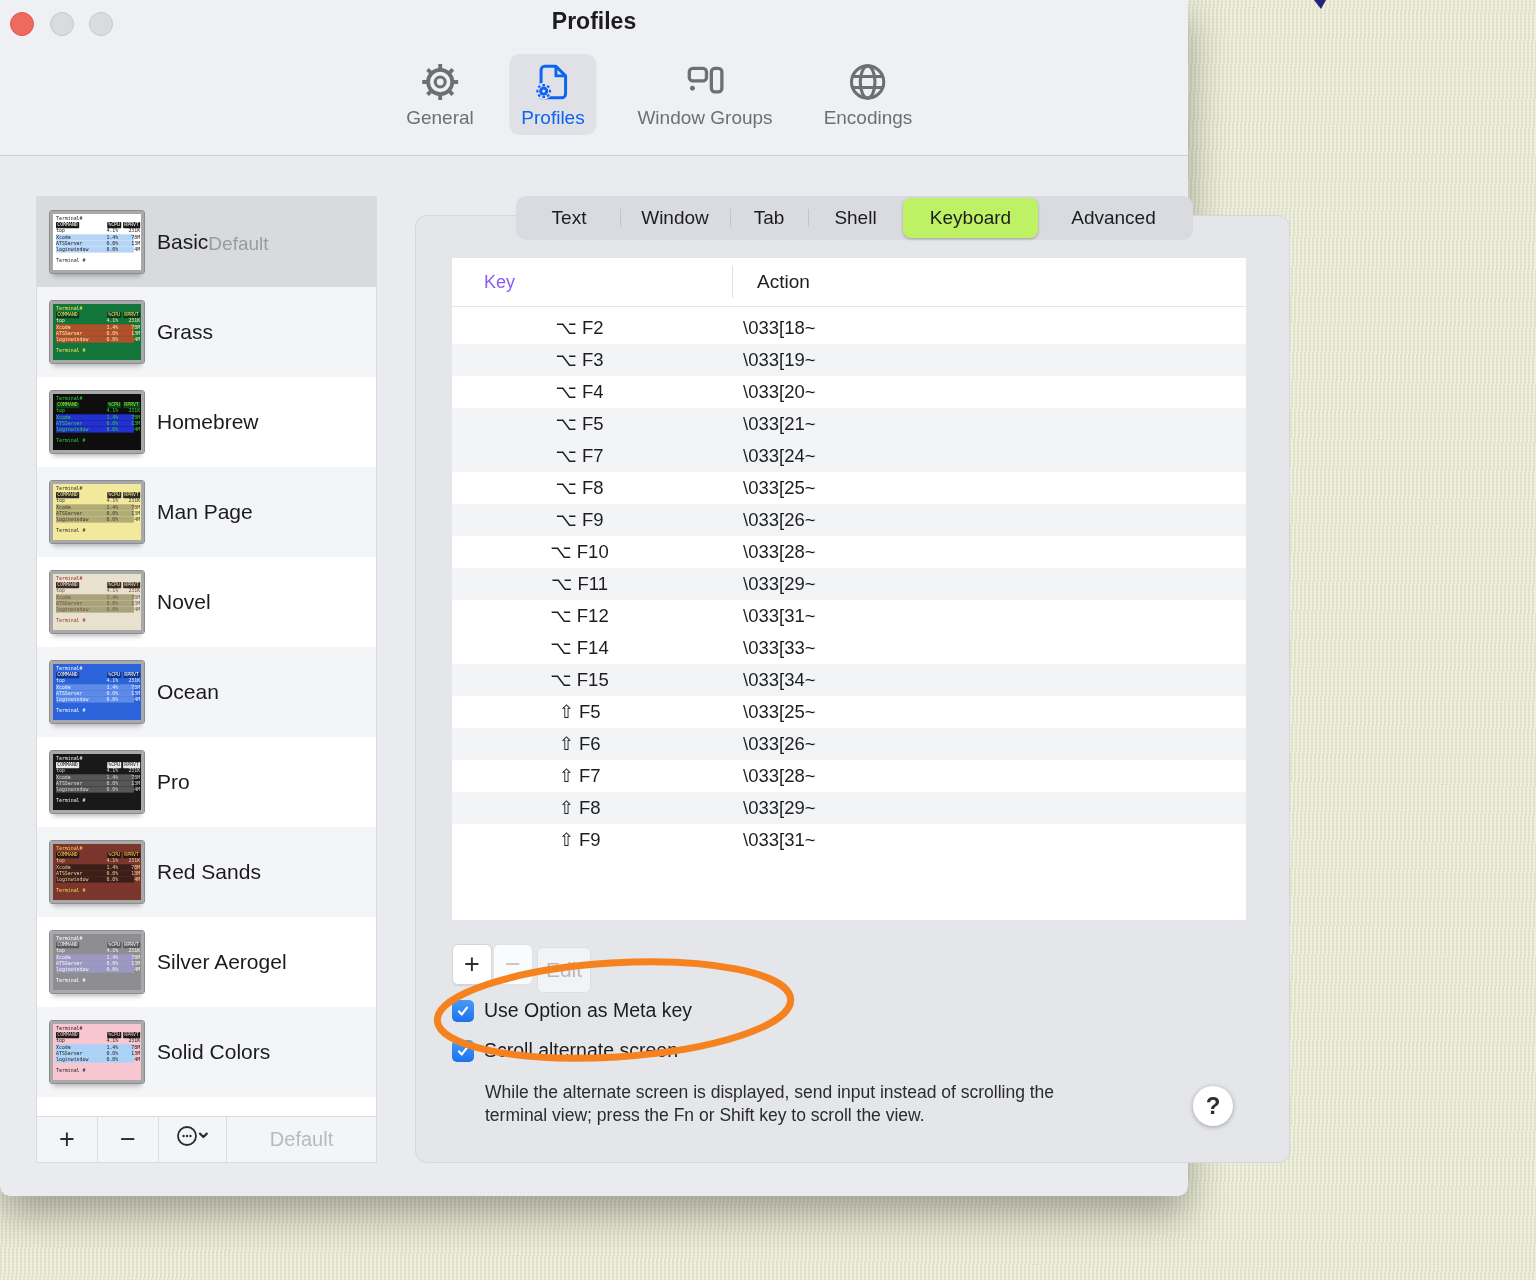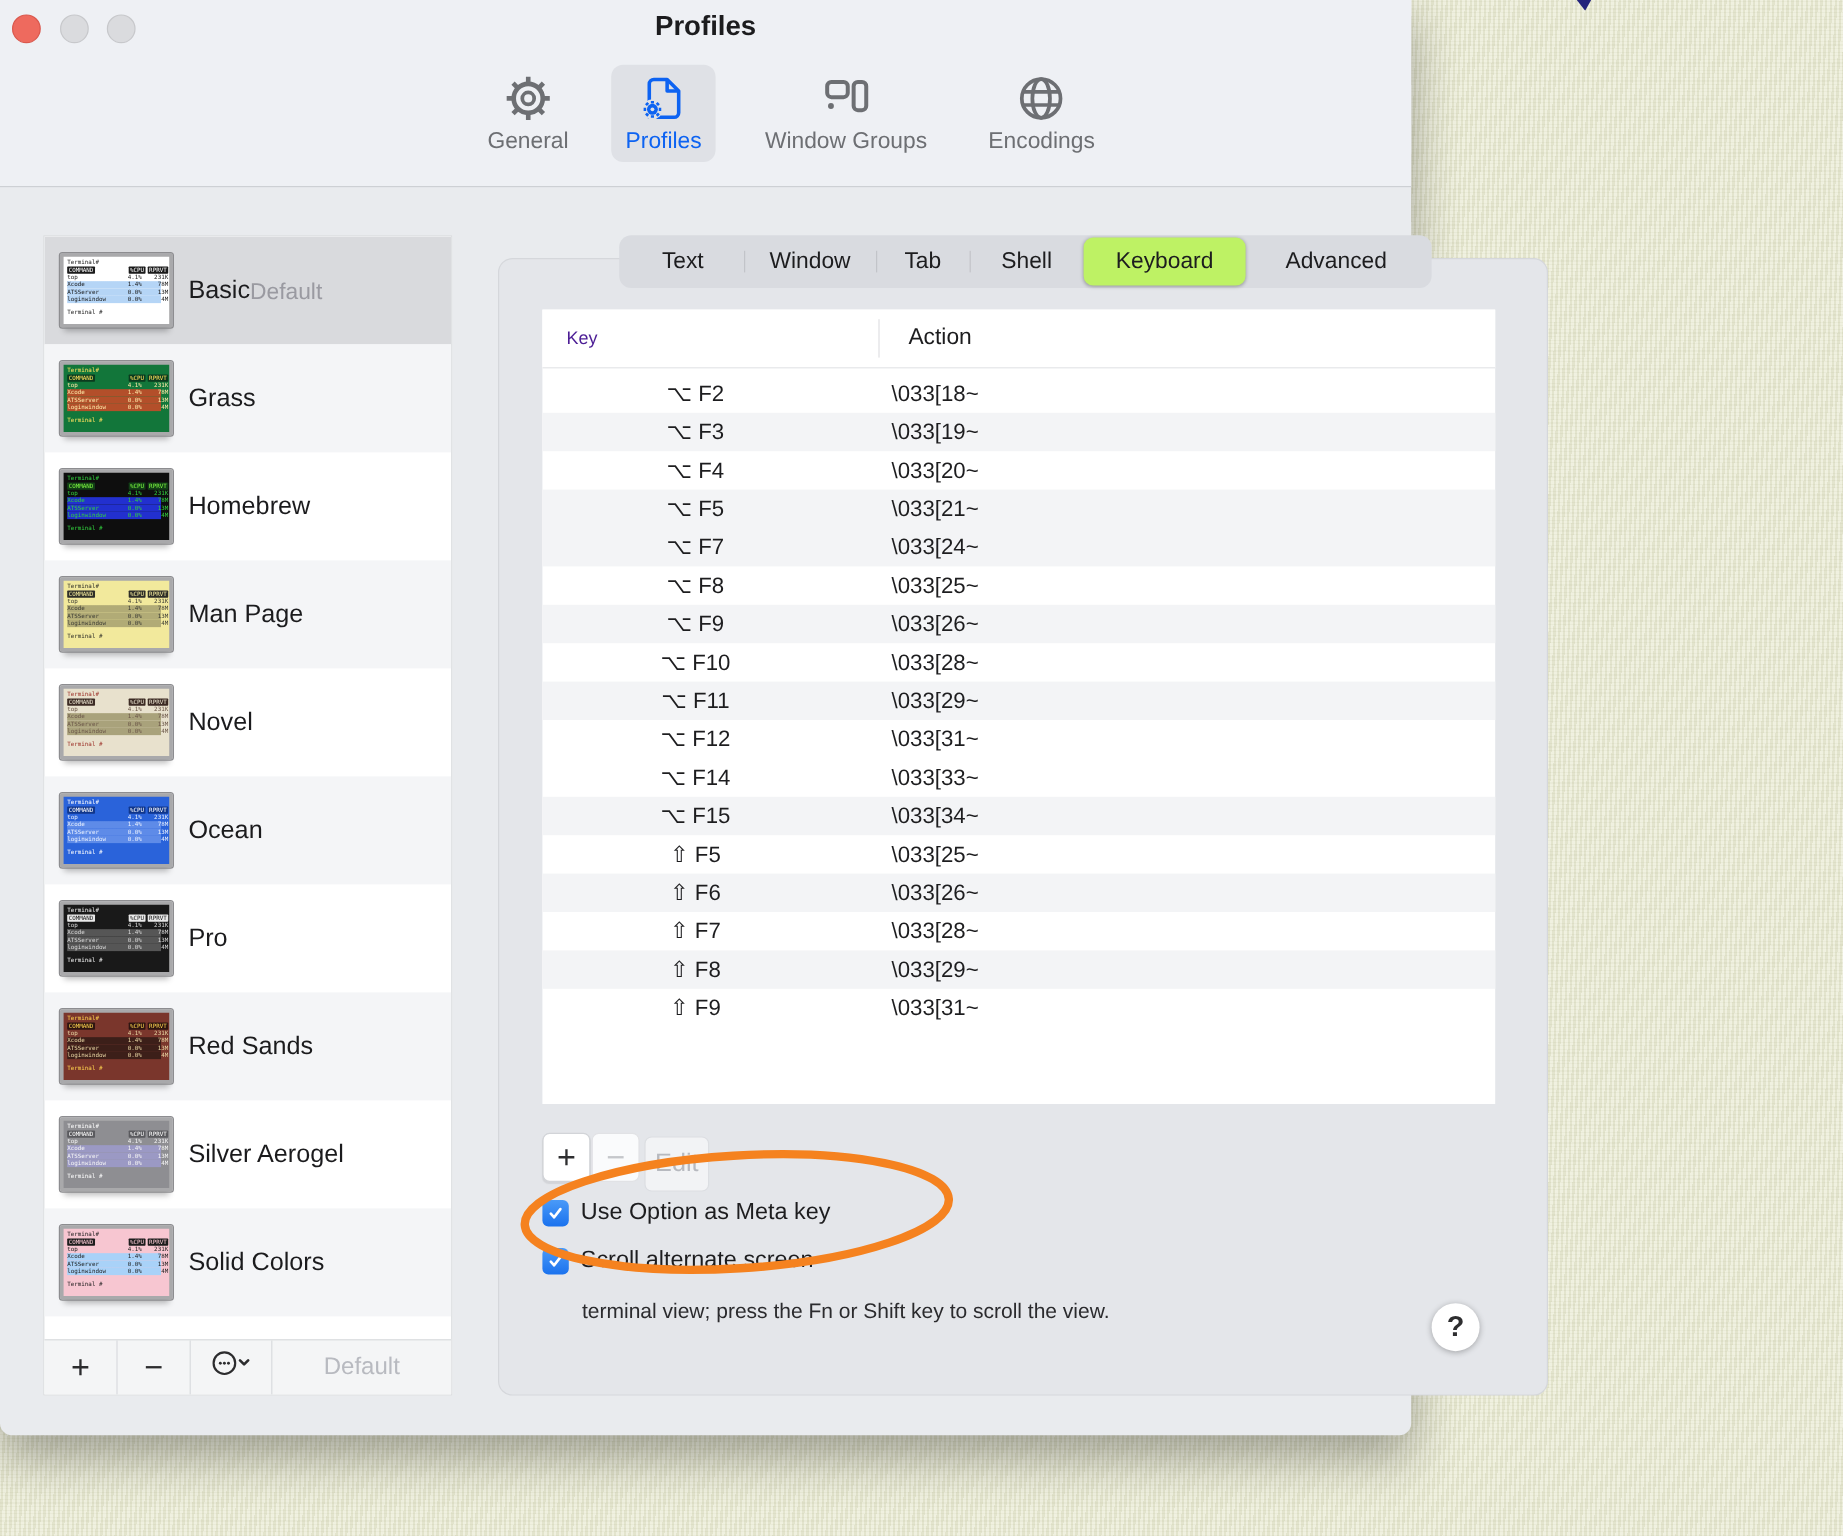--- a/index.html
+++ b/index.html
@@ -8,20 +8,21 @@
     font-family:"Liberation Sans","DejaVu Sans",sans-serif;
     background-color:#edeeda;
     background-image:
       repeating-linear-gradient(92deg, rgba(166,168,128,.14) 0 2px, rgba(255,255,255,.16) 2px 4px),
       repeating-linear-gradient(0deg, rgba(166,168,128,.10) 0 1px, transparent 1px 3px);
   }
   .window{
     position:absolute;left:0;top:0;width:1176px;height:1196px;z-index:1;
     background:#e9ebee;border-radius:0 0 10px 10px;
     box-shadow:0 18px 40px rgba(0,0,0,.32);
+    padding-left:12px;
   }
   
   .titlebar{position:absolute;left:0;top:0;right:0;height:155px;background:#eef0f4;border-bottom:1px solid #cdd0d4}
   .tl{position:absolute;top:12px;width:24px;height:24px;border-radius:50%;box-sizing:border-box}
   .tl.red{left:10px;background:#ee6a5e;border:1px solid #da584d}
   .tl.g1{left:50px}
   .tl.g2{left:89px}
   .tl.gray{background:#dadbde;border:1px solid #c7c8cb}
   .window-title{position:absolute;top:8px;left:0;width:100%;text-align:center;font-size:23px;font-weight:700;color:#1c1c1e}
   .toolbar{position:absolute;top:52px;left:0;right:0;height:92px}
@@ -62,21 +63,21 @@
   .sf-default{flex:1;border-right:none;font-size:20px;color:#b8bac0}
   
   .panel{position:absolute;left:415px;top:215px;width:875px;height:948px;background:#e4e6ea;border:1px solid #d5d7db;border-radius:12px;box-sizing:border-box}
   .tabbar{position:absolute;left:516px;top:196px;width:677px;height:44px;background:#d9dbe0;border-radius:10px;display:flex;padding:2px;box-sizing:border-box;z-index:3}
   .seg{position:relative;display:flex;align-items:center;justify-content:center;font-size:19px;color:#1d1d1f}
   .seg.selected{background:#bef264;border-radius:8px;box-shadow:0 1px 3px rgba(0,0,0,.28)}
   .seg.sep::before{content:'';position:absolute;left:0;top:11px;bottom:11px;width:1px;background:#c2c4c9}
   
   .keytable{position:absolute;left:452px;top:258px;width:794px;height:662px;background:#fff;z-index:2}
   .table-header{height:48px;position:relative;border-bottom:1px solid #e4e5e8;display:flex;align-items:center;background:#fff}
-  .th-key{margin-left:20px;font-size:15px;color:#4c1d95}
+  .th-key{margin-left:32px;font-size:18px;color:#8b5cf6}
   .th-div{position:absolute;left:280px;top:8px;bottom:8px;width:1px;background:#dfe0e3}
   .th-action{position:absolute;left:305px;font-size:19px;color:#1d1d1f}
   .table-rows{position:absolute;top:54px;left:0;right:0}
   .trow{height:32px;display:flex;align-items:center;font-size:18.5px;color:#1d1d1f}
   .trow.alt{background:#f3f4f6}
   .tkey{width:255px;text-align:center}
   .taction{margin-left:36px}
   
   .btn-add,.btn-remove{position:absolute;top:944px;width:40px;height:41px;border-radius:6px;display:flex;align-items:center;justify-content:center;font-size:27px;box-sizing:border-box}
   .btn-add{left:452px;background:#fff;border:1px solid #d2d4d8;color:#2e2e30;box-shadow:0 1px 1px rgba(0,0,0,.08)}
@@ -648,20 +649,21 @@
   <div class="check-row r2">
     <span class="checkbox">
       <svg width="14" height="14" viewBox="0 0 14 14">
           <path d="M3 7.4l2.8 3L11 3.6" stroke="#fff" stroke-width="2.2" fill="none" stroke-linecap="round" stroke-linejoin="round"></path>
         </svg>
     </span>
     <span class="check-label">Scroll alternate screen</span>
   </div>
 
   <div class="footnote">
+    <div>While the alternate screen is displayed, send input instead of scrolling the</div>
     <div>terminal view; press the Fn or Shift key to scroll the view.</div>
   </div>
 
   <div class="help-button">?</div>
 </div>
 
 <svg class="annotation-svg">
   <ellipse cx="614" cy="1010" rx="177" ry="47" transform="rotate(-3.5 614 1010)" fill="none" stroke="#f5821f" stroke-width="7" stroke-linecap="round"></ellipse>
 </svg>
 <div class="cursor-tip"></div>

